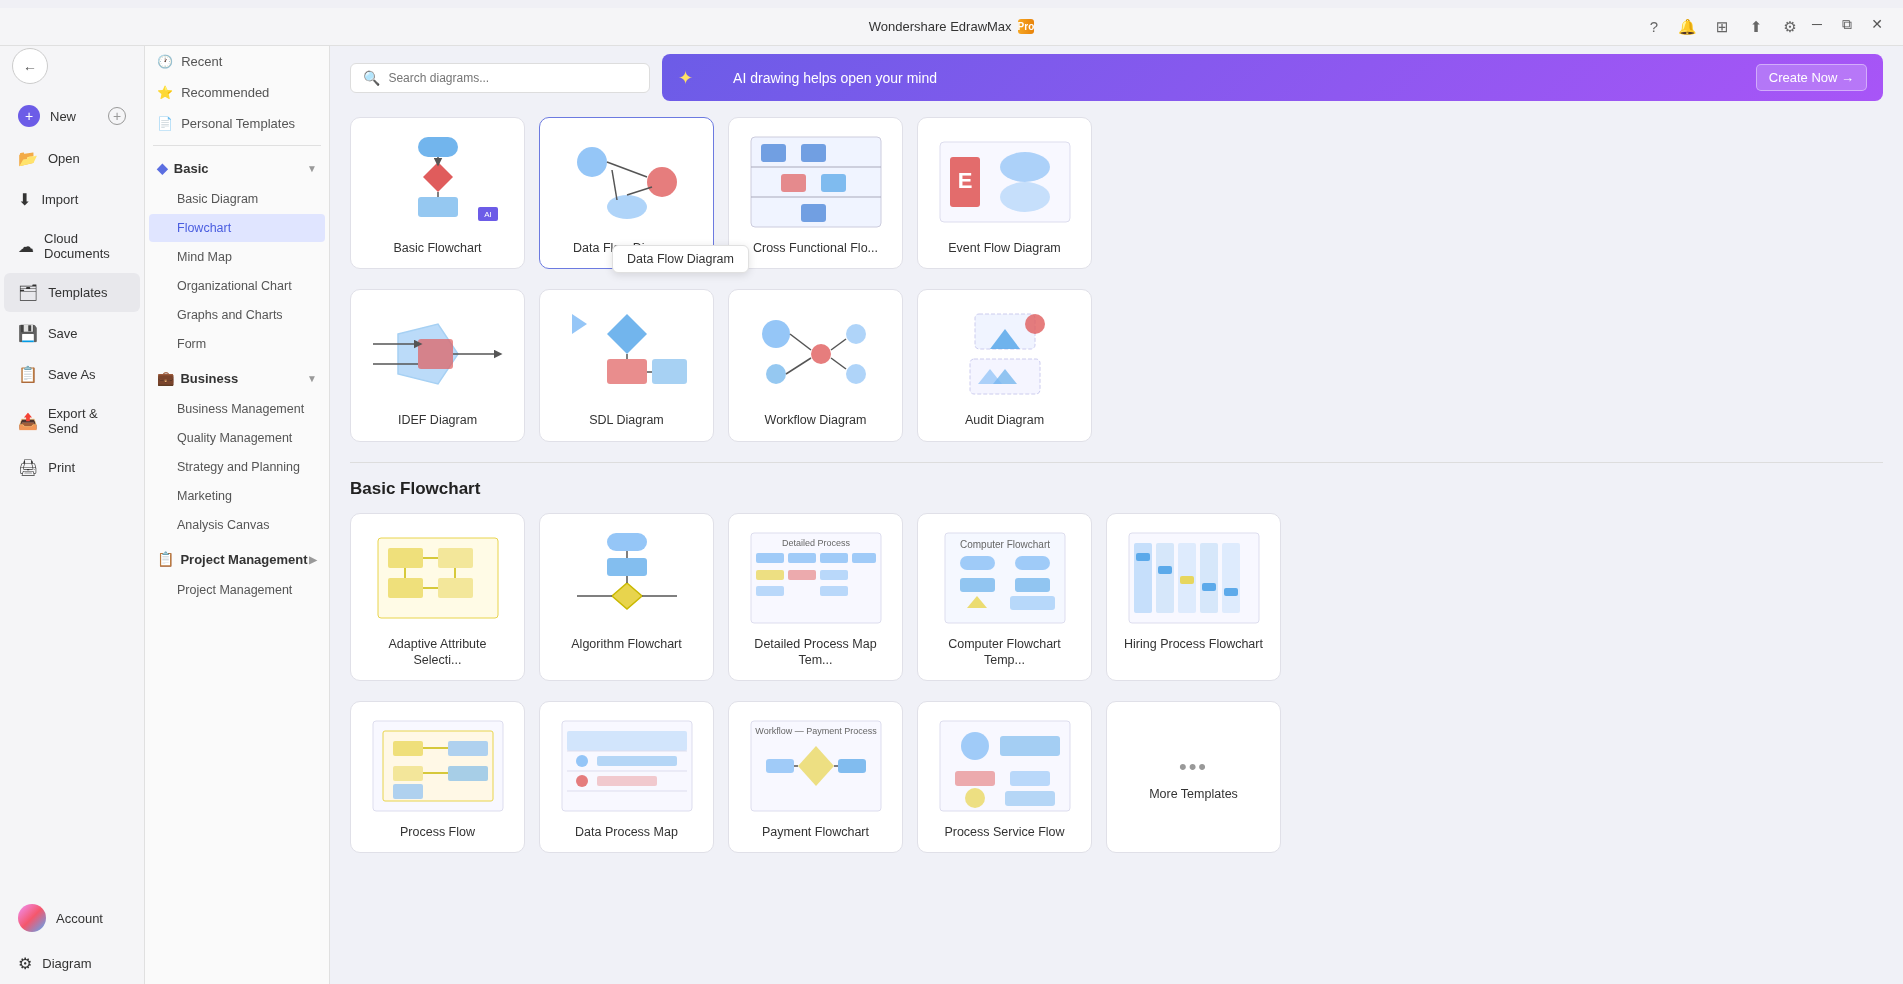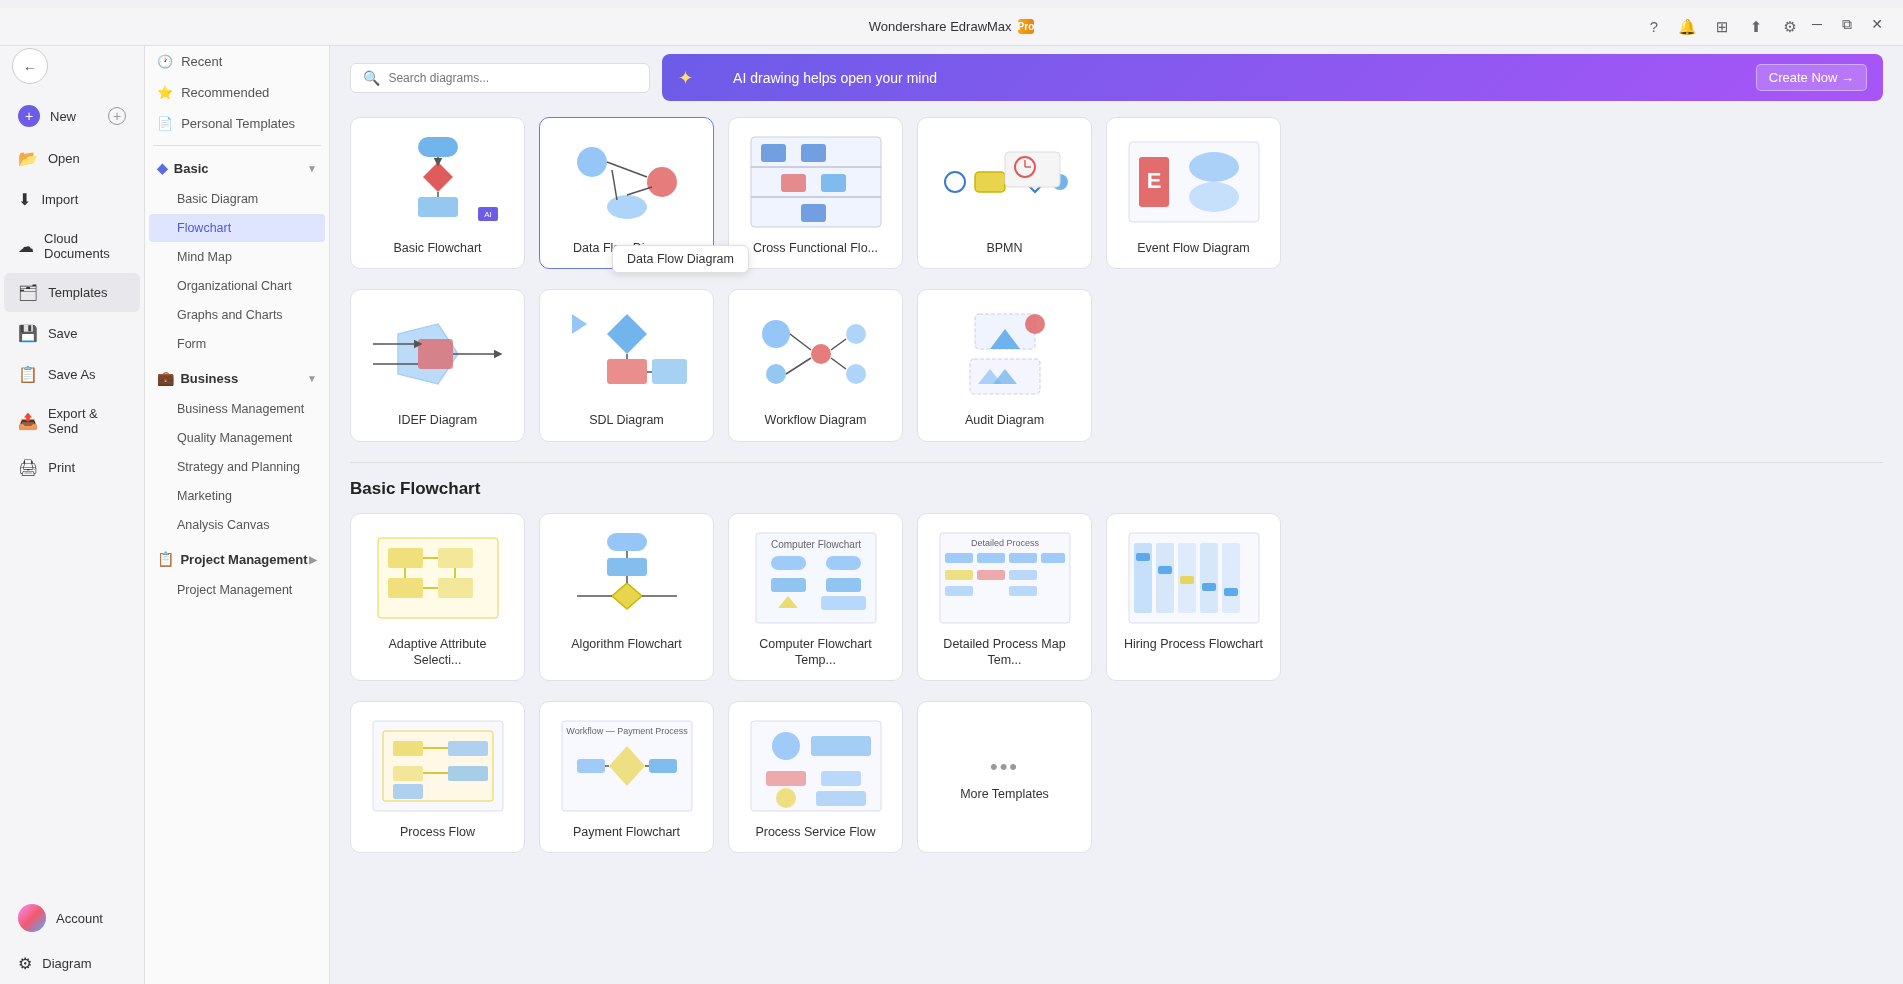--- a/index.html
+++ b/index.html
@@ -501,36 +501,20 @@
           <rect x="15" y="12" width="25" height="18" rx="3" fill="#3a7bd5" opacity="0.7"></rect>
           <rect x="55" y="12" width="25" height="18" rx="3" fill="#3a7bd5" opacity="0.7"></rect>
           <rect x="35" y="42" width="25" height="18" rx="3" fill="#e05c5c" opacity="0.7"></rect>
           <rect x="75" y="42" width="25" height="18" rx="3" fill="#4fa3e8" opacity="0.7"></rect>
           <rect x="55" y="72" width="25" height="18" rx="3" fill="#3a7bd5" opacity="0.7"></rect>
         </svg>
       </div>
       <span class="card-label">Cross Functional Flo...</span>
     </div>
 
-    <div class="template-card">
-      <div class="card-img">
-        <svg class="diagram-svg" viewBox="0 0 140 100">
-          <circle cx="20" cy="50" r="10" fill="none" stroke="#3a7bd5" stroke-width="2"></circle>
-          <rect x="40" y="40" width="30" height="20" rx="4" fill="#e8d44d" stroke="#c9b800" stroke-width="1.5"></rect>
-          <polygon points="90,50 100,40 110,50 100,60" fill="none" stroke="#3a7bd5" stroke-width="2"></polygon>
-          <circle cx="125" cy="50" r="8" fill="#4fa3e8" opacity="0.8"></circle>
-
-          <rect x="70" y="20" width="55" height="35" rx="4" fill="#f5f5f5" stroke="#ddd" stroke-width="1"></rect>
-          <circle cx="90" cy="35" r="10" fill="none" stroke="#e05c5c" stroke-width="2"></circle>
-          <line x1="90" y1="35" x2="90" y2="28" stroke="#e05c5c" stroke-width="1.5"></line>
-          <line x1="90" y1="35" x2="96" y2="35" stroke="#e05c5c" stroke-width="1.5"></line>
-        </svg>
-      </div>
-      <span class="card-label">BPMN</span>
-    </div>
 
     <div class="template-card">
       <div class="card-img">
         <svg class="diagram-svg" viewBox="0 0 140 100">
           <rect x="5" y="10" width="130" height="80" rx="4" fill="#f8f8ff" stroke="#dde" stroke-width="1"></rect>
 
           <rect x="15" y="25" width="30" height="50" rx="3" fill="#e05c5c" opacity="0.9"></rect>
           <text x="30" y="56" font-size="22" fill="white" text-anchor="middle" font-weight="bold">E</text>
 
           <ellipse cx="90" cy="35" rx="25" ry="15" fill="#7ab8f5" opacity="0.6"></ellipse>
@@ -637,36 +621,20 @@
           <rect x="50" y="5" width="40" height="18" rx="9" fill="#7ab8f5" opacity="0.8"></rect>
           <rect x="50" y="30" width="40" height="18" rx="3" fill="#4fa3e8" opacity="0.7"></rect>
           <polygon points="70,55 85,68 70,81 55,68" fill="#e8d44d" stroke="#c9b800" stroke-width="1.5"></polygon>
           <line x1="70" y1="23" x2="70" y2="30" stroke="#555" stroke-width="1.5"></line>
           <line x1="70" y1="48" x2="70" y2="55" stroke="#555" stroke-width="1.5"></line>
           <line x1="85" y1="68" x2="120" y2="68" stroke="#555" stroke-width="1.5"></line>
           <line x1="55" y1="68" x2="20" y2="68" stroke="#555" stroke-width="1.5"></line>
         </svg>
       </div>
       <span class="card-label">Algorithm Flowchart</span>
-    </div>
-
-    <div class="template-card">
-      <div class="card-img">
-        <svg class="diagram-svg" viewBox="0 0 140 100">
-          <rect x="10" y="5" width="120" height="90" rx="3" fill="#f5f8ff" stroke="#dde" stroke-width="1"></rect>
-          <text x="70" y="20" font-size="10" fill="#666" text-anchor="middle">Computer Flowchart</text>
-          <rect x="25" y="28" width="35" height="14" rx="7" fill="#7ab8f5" opacity="0.7"></rect>
-          <rect x="80" y="28" width="35" height="14" rx="7" fill="#7ab8f5" opacity="0.7"></rect>
-          <rect x="25" y="50" width="35" height="14" rx="3" fill="#4fa3e8" opacity="0.6"></rect>
-          <rect x="80" y="50" width="35" height="14" rx="3" fill="#4fa3e8" opacity="0.6"></rect>
-          <polygon points="42,68 52,80 32,80" fill="#e8d44d" opacity="0.8"></polygon>
-          <rect x="75" y="68" width="45" height="14" rx="3" fill="#7ab8f5" opacity="0.5"></rect>
-        </svg>
-      </div>
-      <span class="card-label">Computer Flowchart Temp...</span>
     </div>
 
     <div class="template-card">
       <div class="card-img">
         <svg class="diagram-svg" viewBox="0 0 140 100">
           <rect x="5" y="5" width="130" height="90" rx="3" fill="#f8f8ff" stroke="#dde" stroke-width="1"></rect>
           <text x="70" y="18" font-size="9" fill="#666" text-anchor="middle">Detailed Process</text>
           <rect x="10" y="25" width="28" height="10" rx="2" fill="#7ab8f5" opacity="0.7"></rect>
           <rect x="42" y="25" width="28" height="10" rx="2" fill="#7ab8f5" opacity="0.7"></rect>
           <rect x="74" y="25" width="28" height="10" rx="2" fill="#7ab8f5" opacity="0.7"></rect>
@@ -677,20 +645,36 @@
           <rect x="74" y="42" width="28" height="10" rx="2" fill="#7ab8f5" opacity="0.5"></rect>
           <rect x="74" y="58" width="28" height="10" rx="2" fill="#7ab8f5" opacity="0.5"></rect>
         </svg>
       </div>
       <span class="card-label">Detailed Process Map Tem...</span>
     </div>
 
     <div class="template-card">
       <div class="card-img">
         <svg class="diagram-svg" viewBox="0 0 140 100">
+          <rect x="10" y="5" width="120" height="90" rx="3" fill="#f5f8ff" stroke="#dde" stroke-width="1"></rect>
+          <text x="70" y="20" font-size="10" fill="#666" text-anchor="middle">Computer Flowchart</text>
+          <rect x="25" y="28" width="35" height="14" rx="7" fill="#7ab8f5" opacity="0.7"></rect>
+          <rect x="80" y="28" width="35" height="14" rx="7" fill="#7ab8f5" opacity="0.7"></rect>
+          <rect x="25" y="50" width="35" height="14" rx="3" fill="#4fa3e8" opacity="0.6"></rect>
+          <rect x="80" y="50" width="35" height="14" rx="3" fill="#4fa3e8" opacity="0.6"></rect>
+          <polygon points="42,68 52,80 32,80" fill="#e8d44d" opacity="0.8"></polygon>
+          <rect x="75" y="68" width="45" height="14" rx="3" fill="#7ab8f5" opacity="0.5"></rect>
+        </svg>
+      </div>
+      <span class="card-label">Computer Flowchart Temp...</span>
+    </div>
+
+    <div class="template-card">
+      <div class="card-img">
+        <svg class="diagram-svg" viewBox="0 0 140 100">
           <rect x="5" y="5" width="130" height="90" rx="3" fill="#f8f8ff" stroke="#dde" stroke-width="1"></rect>
           <rect x="10" y="15" width="18" height="70" rx="2" fill="#7ab8f5" opacity="0.4"></rect>
           <rect x="32" y="15" width="18" height="70" rx="2" fill="#4fa3e8" opacity="0.2"></rect>
           <rect x="54" y="15" width="18" height="70" rx="2" fill="#7ab8f5" opacity="0.2"></rect>
           <rect x="76" y="15" width="18" height="70" rx="2" fill="#4fa3e8" opacity="0.2"></rect>
           <rect x="98" y="15" width="18" height="70" rx="2" fill="#7ab8f5" opacity="0.2"></rect>
           <rect x="12" y="25" width="14" height="8" rx="2" fill="#4fa3e8" opacity="0.9"></rect>
           <rect x="34" y="38" width="14" height="8" rx="2" fill="#4fa3e8" opacity="0.9"></rect>
           <rect x="56" y="48" width="14" height="8" rx="2" fill="#e8d44d" opacity="0.9"></rect>
           <rect x="78" y="55" width="14" height="8" rx="2" fill="#4fa3e8" opacity="0.9"></rect>
@@ -713,20 +697,36 @@
           <rect x="25" y="68" width="30" height="15" rx="2" fill="#7ab8f5" opacity="0.6"></rect>
           <line x1="55" y1="32" x2="80" y2="32" stroke="#c9b800" stroke-width="1.5"></line>
           <line x1="55" y1="57" x2="80" y2="57" stroke="#c9b800" stroke-width="1.5"></line>
           <rect x="80" y="25" width="40" height="15" rx="2" fill="#7ab8f5" opacity="0.6"></rect>
           <rect x="80" y="50" width="40" height="15" rx="2" fill="#4fa3e8" opacity="0.5"></rect>
         </svg>
       </div>
       <span class="card-label">Process Flow</span>
     </div>
 
+    <div class="template-card">
+      <div class="card-img">
+        <svg class="diagram-svg" viewBox="0 0 140 100">
+          <rect x="5" y="5" width="130" height="90" rx="3" fill="#f8f8ff" stroke="#dde" stroke-width="1"></rect>
+          <rect x="10" y="15" width="120" height="20" rx="2" fill="#7ab8f5" opacity="0.3"></rect>
+          <line x1="10" y1="35" x2="130" y2="35" stroke="#dde" stroke-width="1"></line>
+          <line x1="10" y1="55" x2="130" y2="55" stroke="#dde" stroke-width="1"></line>
+          <line x1="10" y1="75" x2="130" y2="75" stroke="#dde" stroke-width="1"></line>
+          <circle cx="25" cy="45" r="6" fill="#7ab8f5" opacity="0.8"></circle>
+          <circle cx="25" cy="65" r="6" fill="#e05c5c" opacity="0.8"></circle>
+          <rect x="40" y="40" width="80" height="10" rx="2" fill="#4fa3e8" opacity="0.4"></rect>
+          <rect x="40" y="60" width="60" height="10" rx="2" fill="#e05c5c" opacity="0.3"></rect>
+        </svg>
+      </div>
+      <span class="card-label">Data Process Map</span>
+    </div>
 
     <div class="template-card">
       <div class="card-img">
         <svg class="diagram-svg" viewBox="0 0 140 100">
           <rect x="5" y="5" width="130" height="90" rx="3" fill="#f8f8ff" stroke="#dde" stroke-width="1"></rect>
           <text x="70" y="18" font-size="9" fill="#666" text-anchor="middle">Workflow — Payment Process</text>
           <polygon points="70,30 88,50 70,70 52,50" fill="#e8d44d" opacity="0.7"></polygon>
           <rect x="20" y="43" width="28" height="14" rx="3" fill="#7ab8f5" opacity="0.7"></rect>
           <rect x="92" y="43" width="28" height="14" rx="3" fill="#4fa3e8" opacity="0.7"></rect>
           <line x1="48" y1="50" x2="52" y2="50" stroke="#555" stroke-width="1.5"></line>

